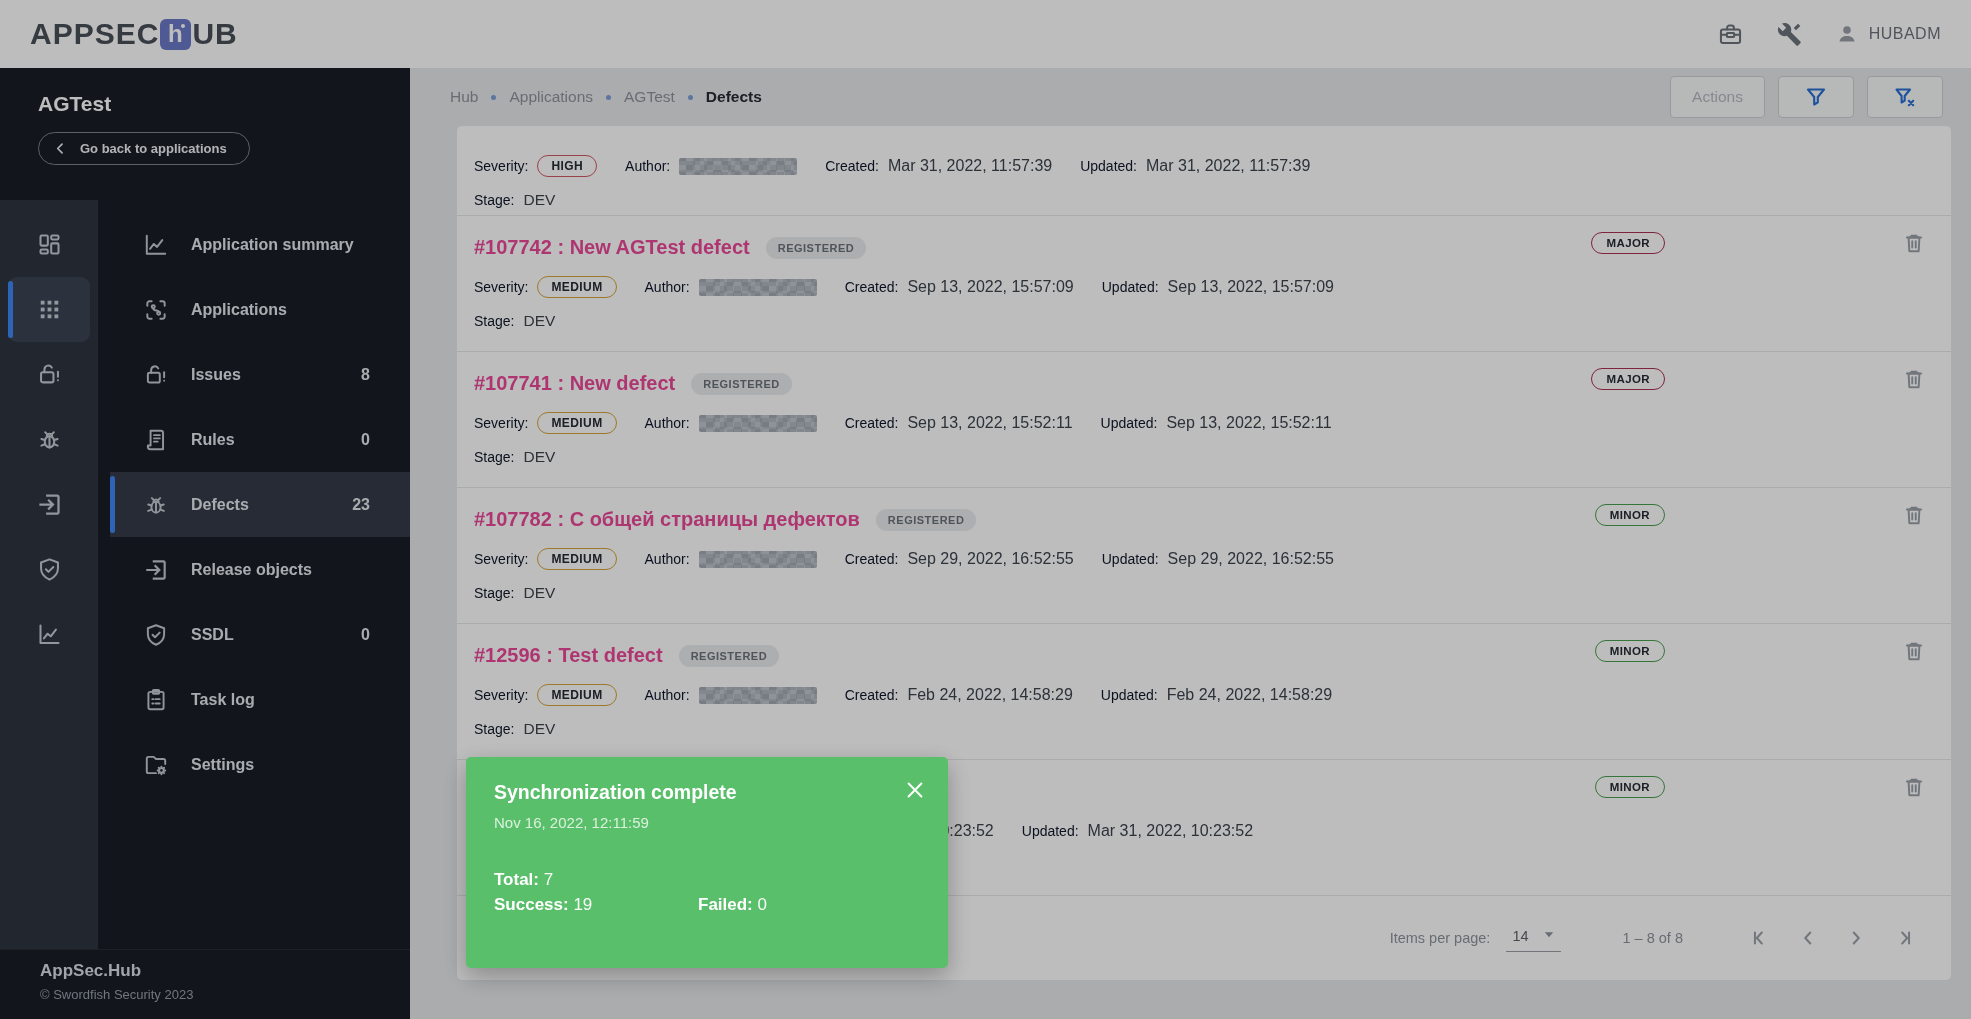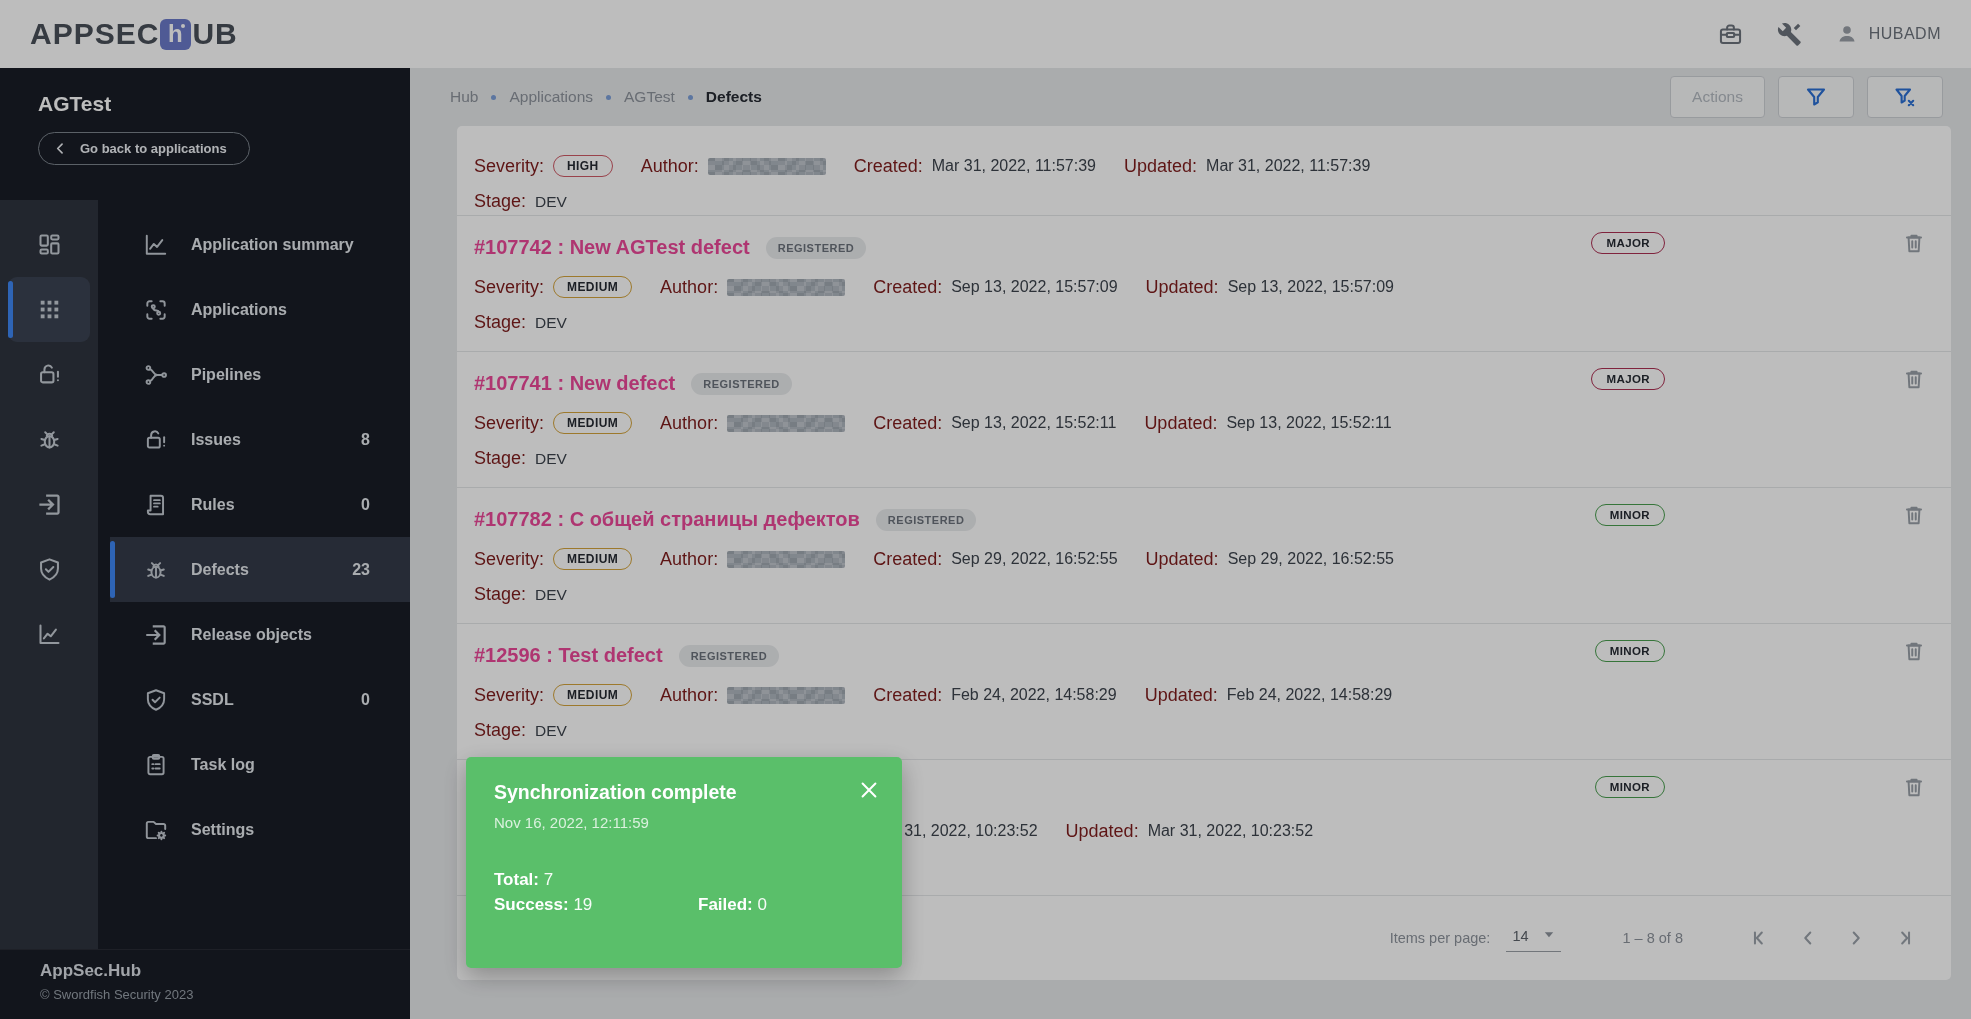--- a/index.html
+++ b/index.html
@@ -55,21 +55,21 @@
   
   .card{position:absolute;left:47px;top:58px;right:20px;bottom:39px;background:#fff;border-radius:5px}
   .defect-row{position:relative;height:136px;box-sizing:border-box;padding:18px 0 0 17px;border-bottom:1px solid #e5e7e9}
   .defect-row.clipped{height:90px;padding-top:14px}
   .row-head{display:flex;align-items:center;height:27px}
   .row-title{font-size:20px;font-weight:700;color:#ec4899;cursor:pointer}
   .status-pill{margin-left:16px;background:#e9ebed;color:#6b727b;font-size:11px;font-weight:700;letter-spacing:.5px;
                border-radius:12px;padding:5px 12px}
   .status-pill:empty{display:none}
   .row-meta{display:flex;align-items:center;margin-top:14px;height:24px}
-  .m-label{font-size:18px;color:#7f1d1d;margin-right:9px}
+  .m-label{font-size:14px;color:#0f172a;margin-right:9px}
   .m-value{font-size:15.5px;color:#3d444d}
   .m-date{font-size:16px;color:#3d444d}
   .gap{width:28px}
   .sev-pill{border:1.5px solid;border-radius:13px;padding:3px 13px;font-size:12px;font-weight:700;
             letter-spacing:.4px;color:#262b33}
   .sev-pill:empty{display:none}
   .sev-MEDIUM{border-color:#d4a43c}
   .sev-HIGH{border-color:#cf5a66}
   .blur{width:118px;height:17px;border-radius:2px;
         background:repeating-conic-gradient(#d9dde1 0% 25%,#c7ccd1 0% 50%) 0 0/14px 14px,
@@ -89,21 +89,21 @@
               font-size:14.5px;color:#8d939c}
   .ipp-select{display:flex;align-items:end;gap:10px;margin-left:16px;border-bottom:1px solid #9aa0a6;
               padding:0 2px 7px 6px;color:#5d636b;cursor:pointer}
   .ipp-select .ic{width:20px;height:20px;color:#8d939c}
   .pg-range{margin-left:62px}
   .pg-nav{display:flex;align-items:center;gap:26px;margin-left:66px;color:#9aa1a9}
   .pg-btn{width:22px;height:22px;border:none;background:none;padding:0;cursor:pointer;color:#9aa1a9}
   .pg-btn .ic{width:22px;height:22px;display:block}
   
   .overlay{position:fixed;left:0;top:0;width:1971px;height:1019px;background:rgba(0,0,0,.26);z-index:50;pointer-events:none}
-  .toast{position:fixed;left:466px;top:757px;width:436px;height:211px;z-index:60;background:#5abf6a;border-radius:5px;
+  .toast{position:fixed;left:466px;top:757px;width:482px;height:211px;z-index:60;background:#5abf6a;border-radius:5px;
          box-shadow:0 8px 24px rgba(0,0,0,.28);box-sizing:border-box;padding:24px 28px;color:#fff}
   .toast-title{font-size:19.5px;font-weight:700}
   .toast-close{position:absolute;right:22px;top:22px;width:22px;height:22px;border:none;background:none;
                color:#fff;cursor:pointer;padding:0}
   .toast-close .ic{width:22px;height:22px;display:block}
   .toast-time{margin-top:10px;font-size:15px;color:rgba(255,255,255,.78)}
   .toast-stats{margin-top:36px;font-size:17px;line-height:25px}
   .stat-item{display:inline-block}
   .stat-item.c1{width:204px}
   .stat-item b{font-weight:700}
@@ -252,31 +252,20 @@
             <circle cx="9.5" cy="9" r="1.4"></circle>
             <circle cx="14.5" cy="15" r="1.4"></circle>
             <path d="M9.5 10.6c0 2.8 5 1.2 5 2.8"></path>
           </svg>
         </span>
         <span class="mi-label">Applications</span>
       </div>
       <div class="menu-item">
         <span class="ic">
           <svg viewBox="0 0 24 24" fill="none" stroke="currentColor" stroke-width="1.8" stroke-linecap="round" stroke-linejoin="round">
-            <circle cx="5" cy="5.5" r="1.7"></circle>
-            <circle cx="5" cy="18.5" r="1.7"></circle>
-            <circle cx="19.5" cy="12" r="1.7"></circle>
-            <path d="M6.5 6.5c3.5 1.5 2.5 5 6.5 5.5h4.6M6.5 17.5c3.5-1.5 2.5-5 6.5-5.5"></path>
-          </svg>
-        </span>
-        <span class="mi-label">Pipelines</span>
-      </div>
-      <div class="menu-item">
-        <span class="ic">
-          <svg viewBox="0 0 24 24" fill="none" stroke="currentColor" stroke-width="1.8" stroke-linecap="round" stroke-linejoin="round">
             <rect x="4.5" y="10" width="11" height="9" rx="1.5"></rect>
             <path d="M7.5 10V7.5a3.5 3.5 0 0 1 6.6-1.6"></path>
             <path d="M19.5 9.5V14"></path>
             <circle cx="19.5" cy="17.2" r="0.9" fill="currentColor" stroke="none"></circle>
           </svg>
         </span>
         <span class="mi-label">Issues</span>
         <span class="mi-count">8</span>
       </div>
       <div class="menu-item">

